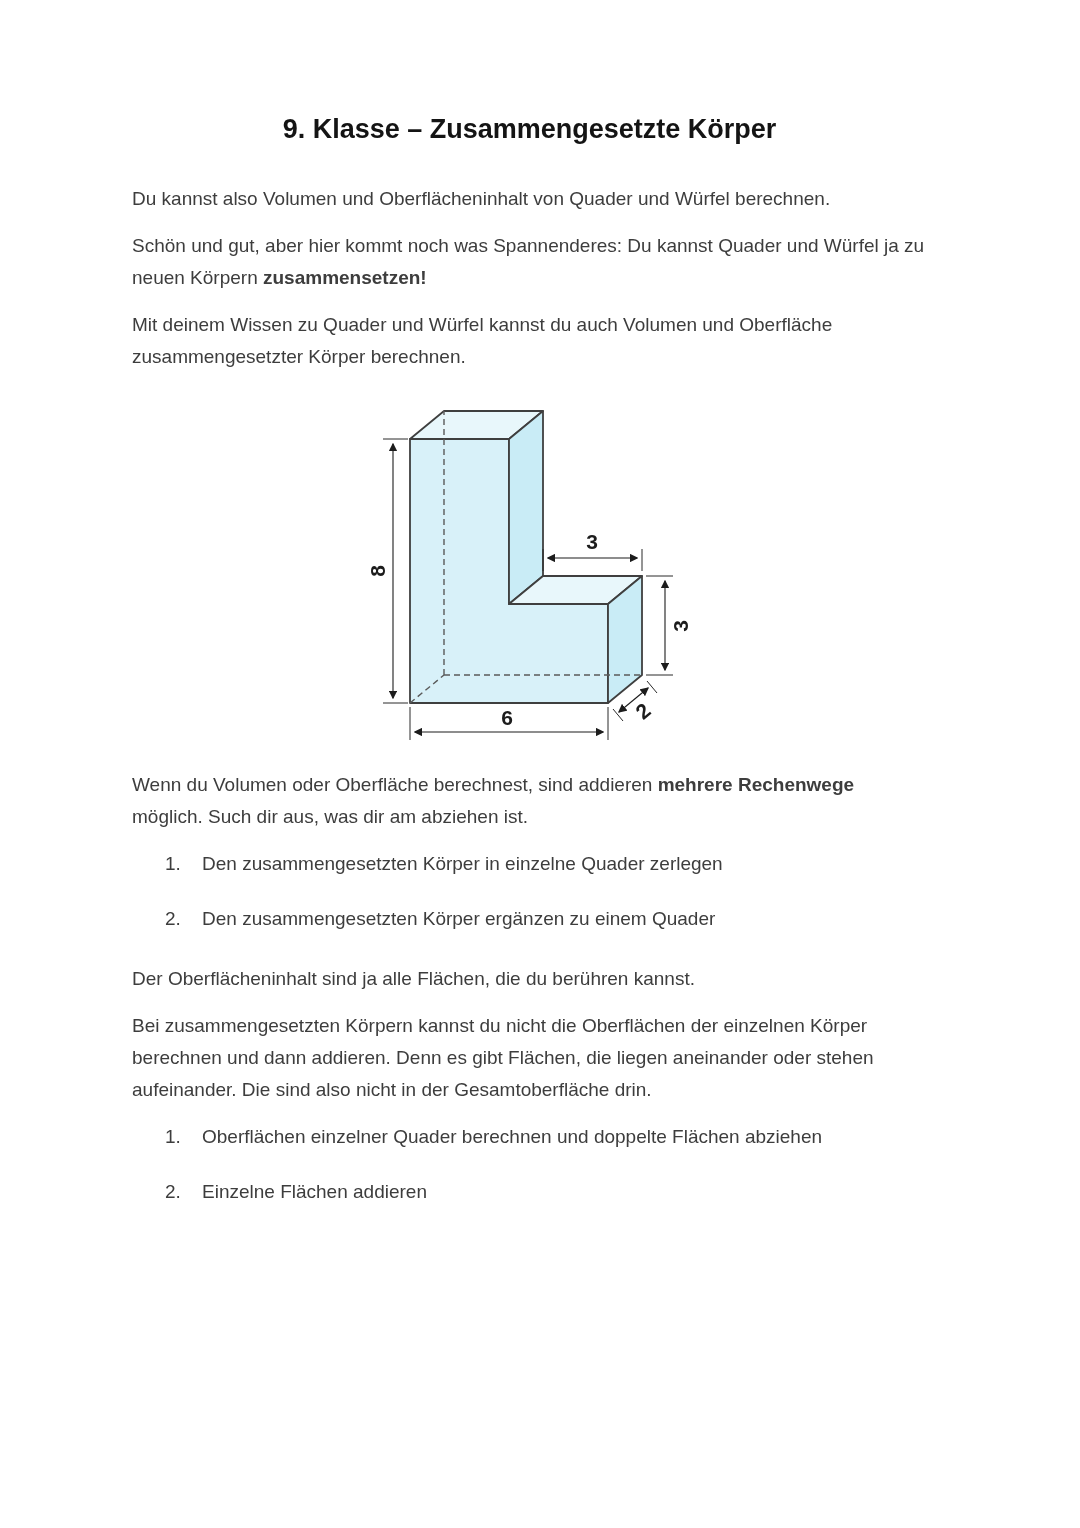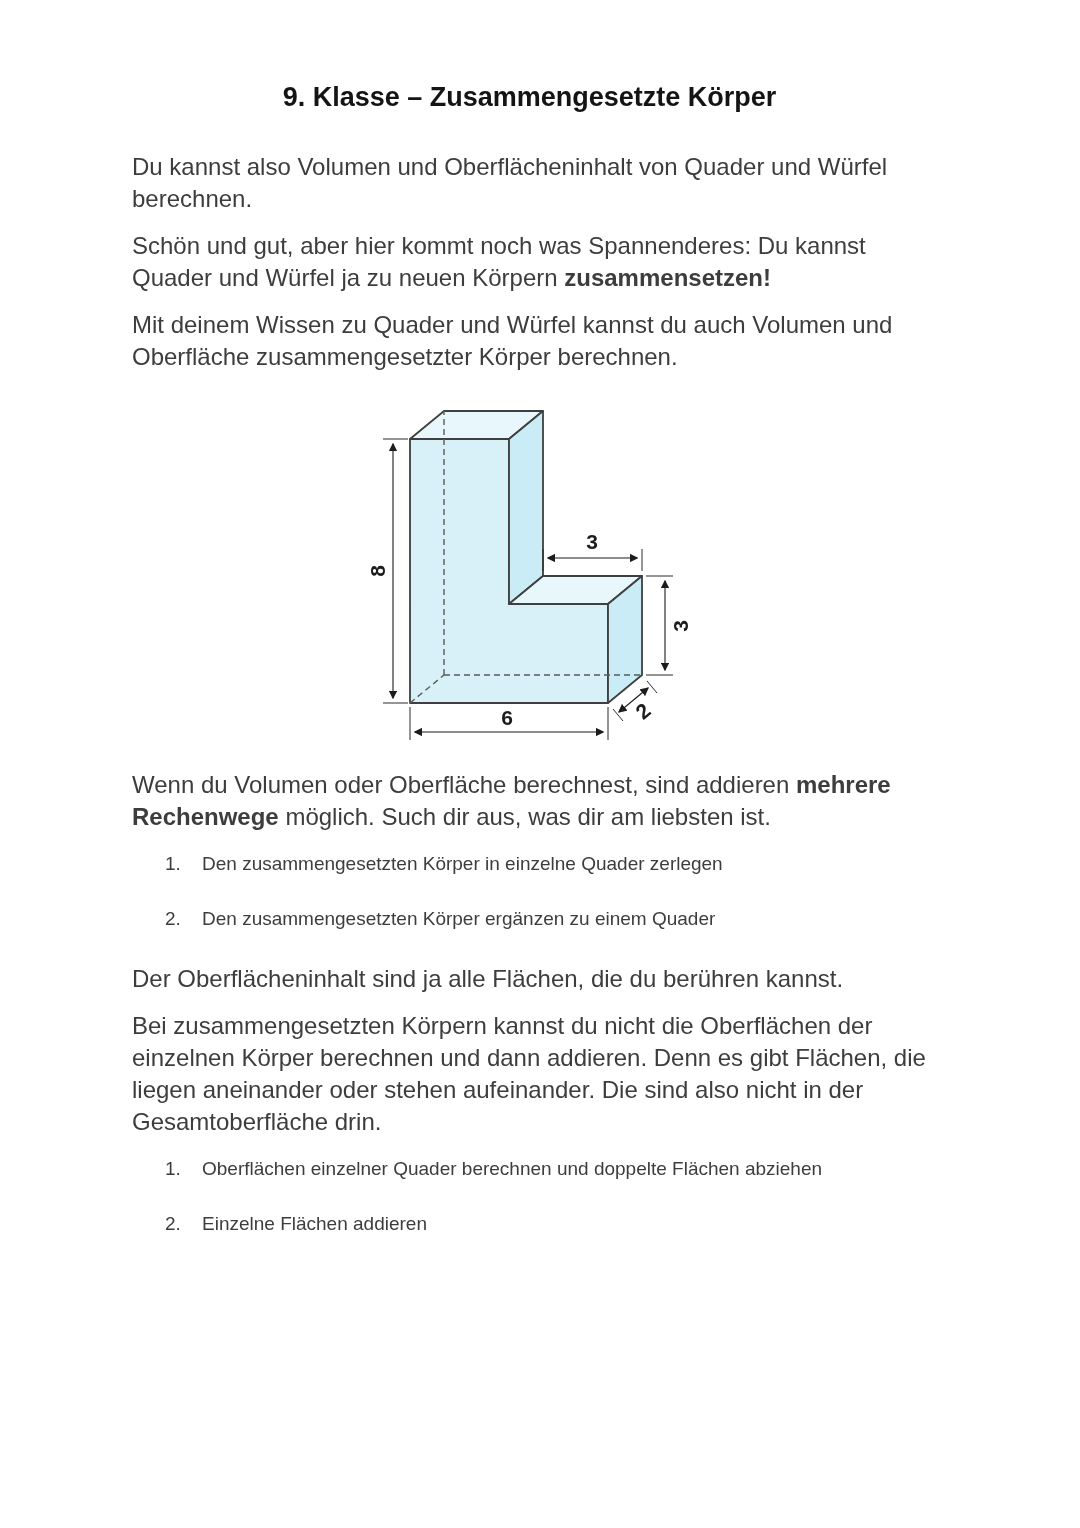--- a/index.html
+++ b/index.html
@@ -3,24 +3,24 @@
 <meta charset="utf-8">
 <style>
   * { margin:0; padding:0; box-sizing:border-box; }
   html, body { background:#ffffff; }
   body {
     width:1080px; height:1528px;
     font-family:"Liberation Sans", sans-serif;
     color:#3d3d3d;
     overflow:hidden;
   }
-  .content { margin-left:132px; width:795px; padding-top:80px; }
+  .content { margin-left:132px; width:795px; padding-top:112px; }
   .title { text-align:center; font-size:27px; line-height:35px; font-weight:700; color:#141414; margin-bottom:36px; }
   .title .tline { display:block; }
-  p.para { font-size:24px; line-height:32px; margin-bottom:15px; }
+  p.para { font-size:19px; line-height:32px; margin-bottom:15px; }
   .bold { font-weight:700; }
   .mt-lg { margin-top:28px; }
   .figure-wrap { display:flex; justify-content:center; margin:24px 0 12px; }
   .num-list { margin:12px 0 6px; }
   .list-item { display:flex; font-size:19px; line-height:32px; margin-bottom:23px; }
   .list-num { flex:none; width:37px; margin-left:33px; }
   
   .face { stroke:#3f3f3f; stroke-width:1.8; stroke-linejoin:round; }
   .hidden-edge { fill:none; stroke:#5a5a5a; stroke-width:1.4; stroke-dasharray:6 4; }
   .dim-line { stroke:#1c1c1c; stroke-width:1.1; fill:none; }
@@ -90,21 +90,21 @@
 
       <g>
         <line class="ext-line" x1="203" y1="270" x2="213" y2="282"></line>
         <line class="ext-line" x1="237" y1="242" x2="247" y2="254"></line>
         <line class="dim-line" x1="209" y1="273" x2="238" y2="249" marker-start="url(#arrow)" marker-end="url(#arrow)"></line>
         <text class="dim-label" x="233" y="272" text-anchor="middle" dominant-baseline="central" transform="rotate(-40 233 272)">2</text>
       </g>
     </svg>
   </div>
 
-  <p class="para"><span>Wenn du Volumen oder Oberfläche berechnest, sind addieren </span><span class="bold">mehrere Rechenwege</span><span> möglich. Such dir aus, was dir am liebsten ist.</span></p>
+  <p class="para"><span>Wenn du Volumen oder Oberfläche berechnest, sind addieren </span><span class="bold">mehrere Rechenwege</span><span> möglich. Such dir aus, was dir am abziehen ist.</span></p>
 
   <div class="num-list">
     <div class="list-item">
       <span class="list-num">1.</span>
       <span class="list-text">Den zusammengesetzten Körper in einzelne Quader zerlegen</span>
     </div>
     <div class="list-item">
       <span class="list-num">2.</span>
       <span class="list-text">Den zusammengesetzten Körper ergänzen zu einem Quader</span>
     </div>

